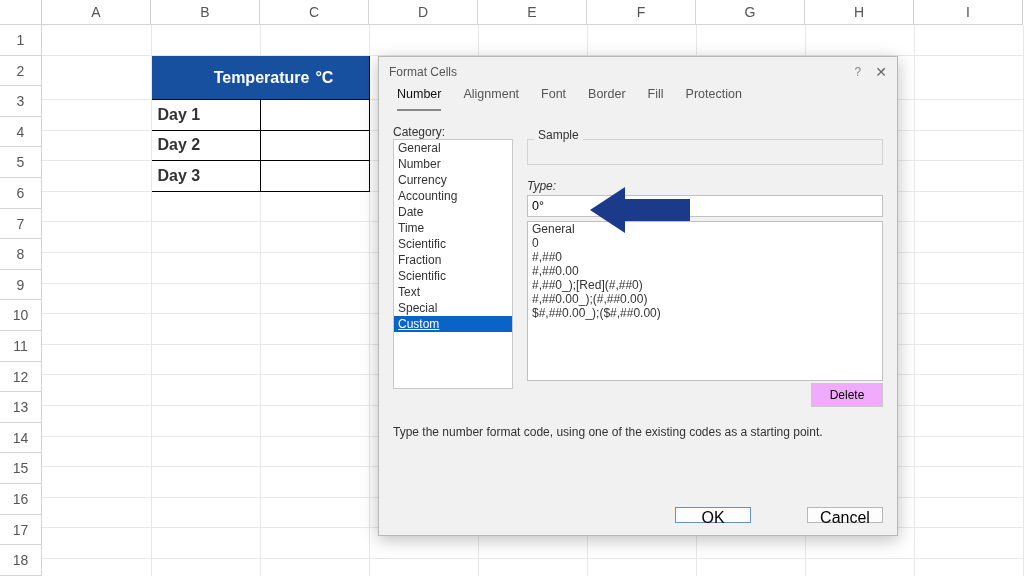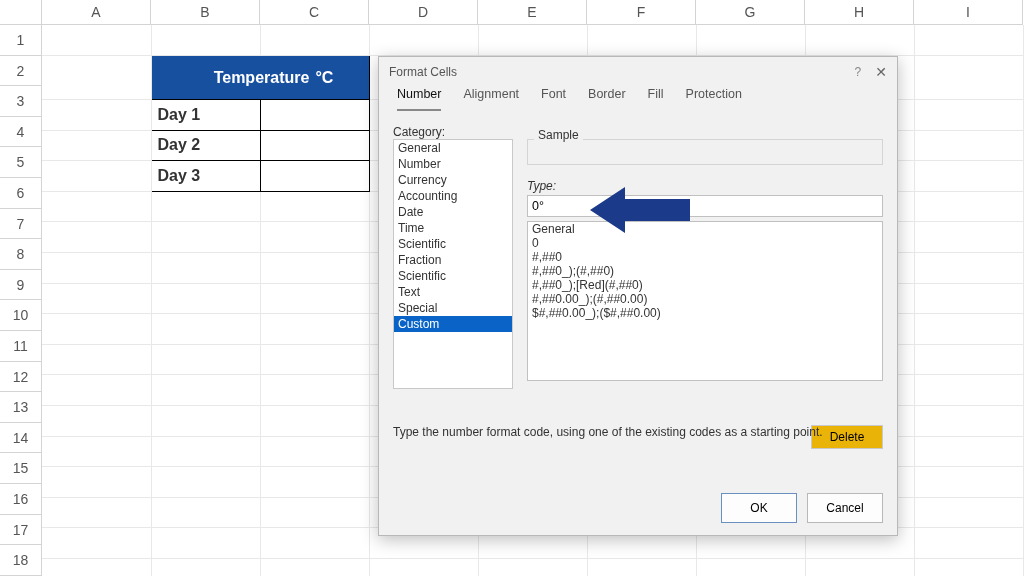--- a/index.html
+++ b/index.html
@@ -137,21 +137,21 @@
   .category-list {
     position: absolute;
     left: 0; top: 14px;
     width: 120px; height: 250px;
     background: #fff;
     border: 1px solid #c8c8c8;
     overflow-y: scroll;
     font-size: 12px;
   }
   .category-list .item { padding: 0 4px; line-height: 16px; cursor: default; }
-  .category-list .item.sel { background: #0a64c8; color: #fff; }
+  .category-list .item.sel { background: #0a64c8; color: #fff; text-decoration: underline; }
   .category-lbl { position: absolute; left: 0; top: 0; }
 
   .right {
     position: absolute;
     left: 134px; top: 0; right: 0;
   }
   .sample-box {
     margin-top: 14px;
     border: 1px solid #d4d4d4;
     height: 26px;
@@ -184,44 +184,44 @@
     overflow-y: scroll;
     font-size: 12px;
   }
   .format-list .item { padding: 0 4px; line-height: 14px; cursor: default; }
 
   .delete-btn {
     position: absolute;
     right: 0;
     top: 258px;
     width: 72px; height: 24px;
-    background: #eab308;
+    background: #f0abfc;
     border: 1px solid #c8c8c8;
     font-size: 12px;
-    margin-top: 42px;
   }
   .msg {
     position: absolute;
     left: 0; top: 300px;
     font-size: 12px;
     color: #333;
     text-align: center;
   }
 
   .footer {
     position: absolute;
     right: 14px; bottom: 12px;
     display: flex;
     gap: 10px;
   }
   .footer button {
-    width: 76px; height: 30px;
+    width: 76px; height: 16px;
     background: #fdfdfd;
     border: 1px solid #b8b8b8;
-    font-size: 12px;
+    font-size: 16px;
+    margin-left: 46px;
   }
   .footer button.primary { border: 1px solid #6a8fc1; }
 
   
   .arrow {
     position: absolute;
     left: 590px; top: 185px;
     width: 100px; height: 50px;
     pointer-events: none;
   }
@@ -508,21 +508,21 @@
     <div class="right">
       <div class="sample-box">
         <span class="sbl">Sample</span>
       </div>
       <div class="lbl type-lbl">Type:</div>
       <input class="type-input" value="0°" style="">
       <div class="format-list">
           <div class="item">General</div>
           <div class="item">0</div>
           <div class="item">#,##0</div>
-          <div class="item">#,##0_);(#,##0)</div>
+          <div class="item">#,##0.00</div>
           <div class="item">#,##0_);[Red](#,##0)</div>
           <div class="item">#,##0.00_);(#,##0.00)</div>
           <div class="item">$#,##0.00_);($#,##0.00)</div>
         </div>
       <button class="delete-btn">Delete</button>
     </div>
 
     <div class="msg">Type the number format code, using one of the existing codes as a starting point.</div>
   </div>
 

